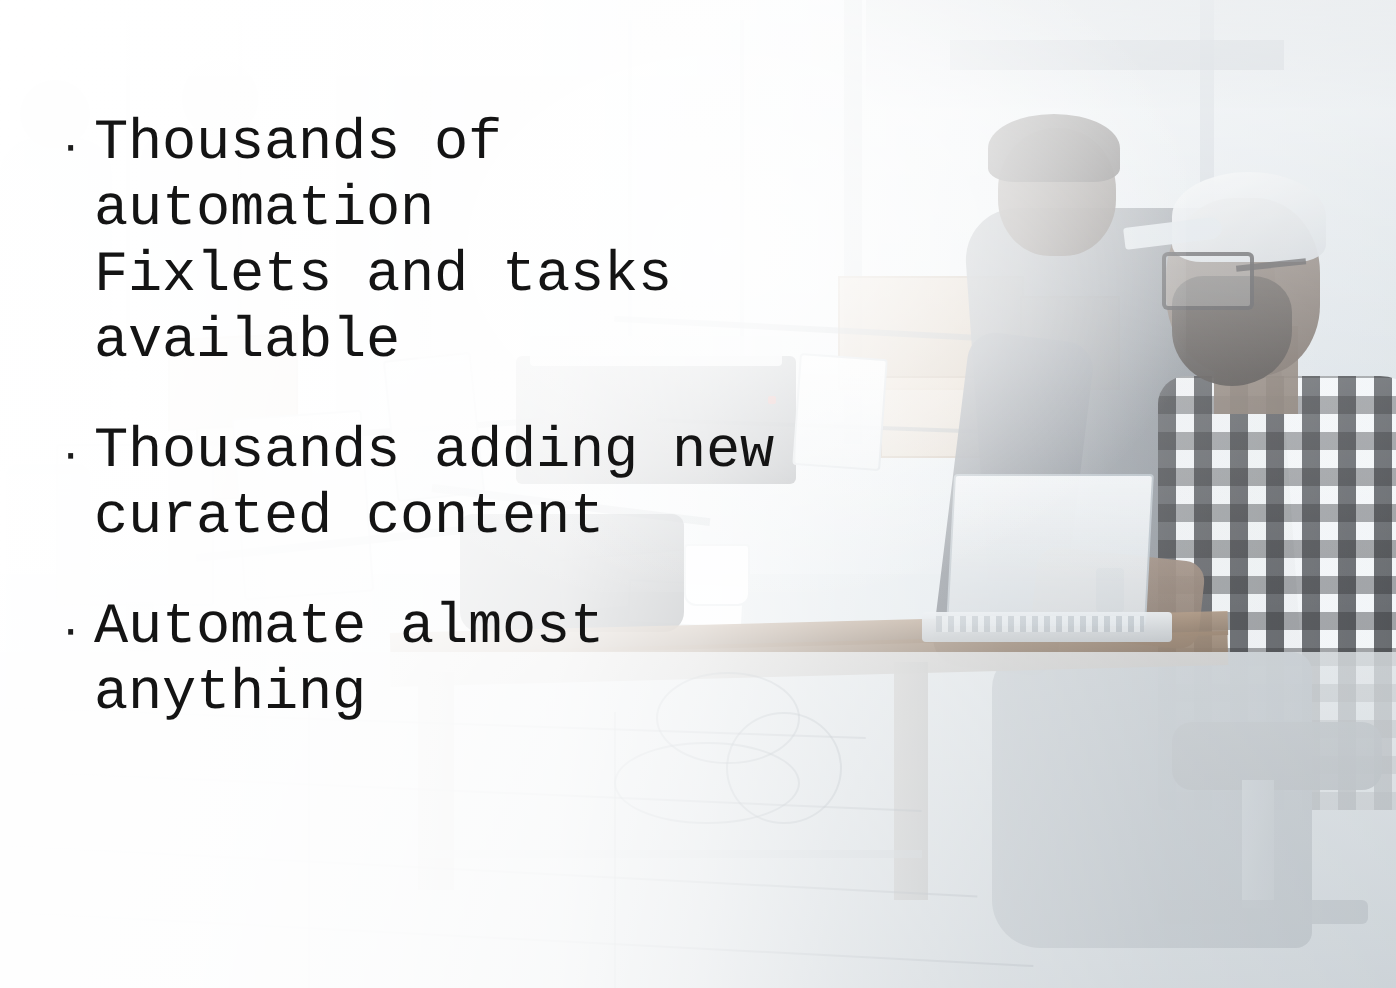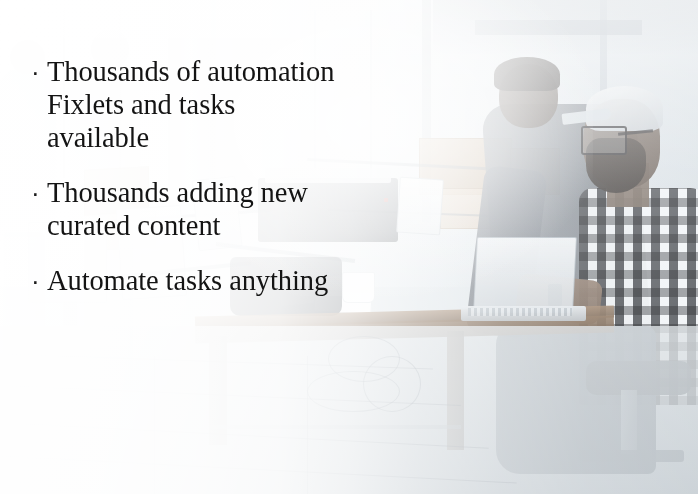--- a/index.html
+++ b/index.html
@@ -357,21 +357,21 @@
     flex: 0 0 auto;
     width: 16px;
     font-size: 26px;
     line-height: 33px;
     color: #1b1b1b;
     text-align: left;
     margin-top: 1px;
   }
   .bullet-text {
     flex: 1 1 auto;
-    font-family: Liberation Serif, serif;
+    font-family: Liberation Mono, monospace;
     font-size: 28.5px;
     line-height: 33px;
     font-weight: 400;
     letter-spacing: -0.1px;
     color: #141414;
     white-space: pre-line;
   }
 </style>
 </head>
 <body>
@@ -488,19 +488,19 @@
       </li>
 
       <li class="bullet-item">
         <span class="bullet-dot">·</span>
         <span class="bullet-text">Thousands adding new
 curated content</span>
       </li>
 
       <li class="bullet-item">
         <span class="bullet-dot">·</span>
-        <span class="bullet-text">Automate tasks anything</span>
+        <span class="bullet-text">Automate almost anything</span>
       </li>
 
     </ul>
   </div>
 
 </div>
 
 </body></html>

